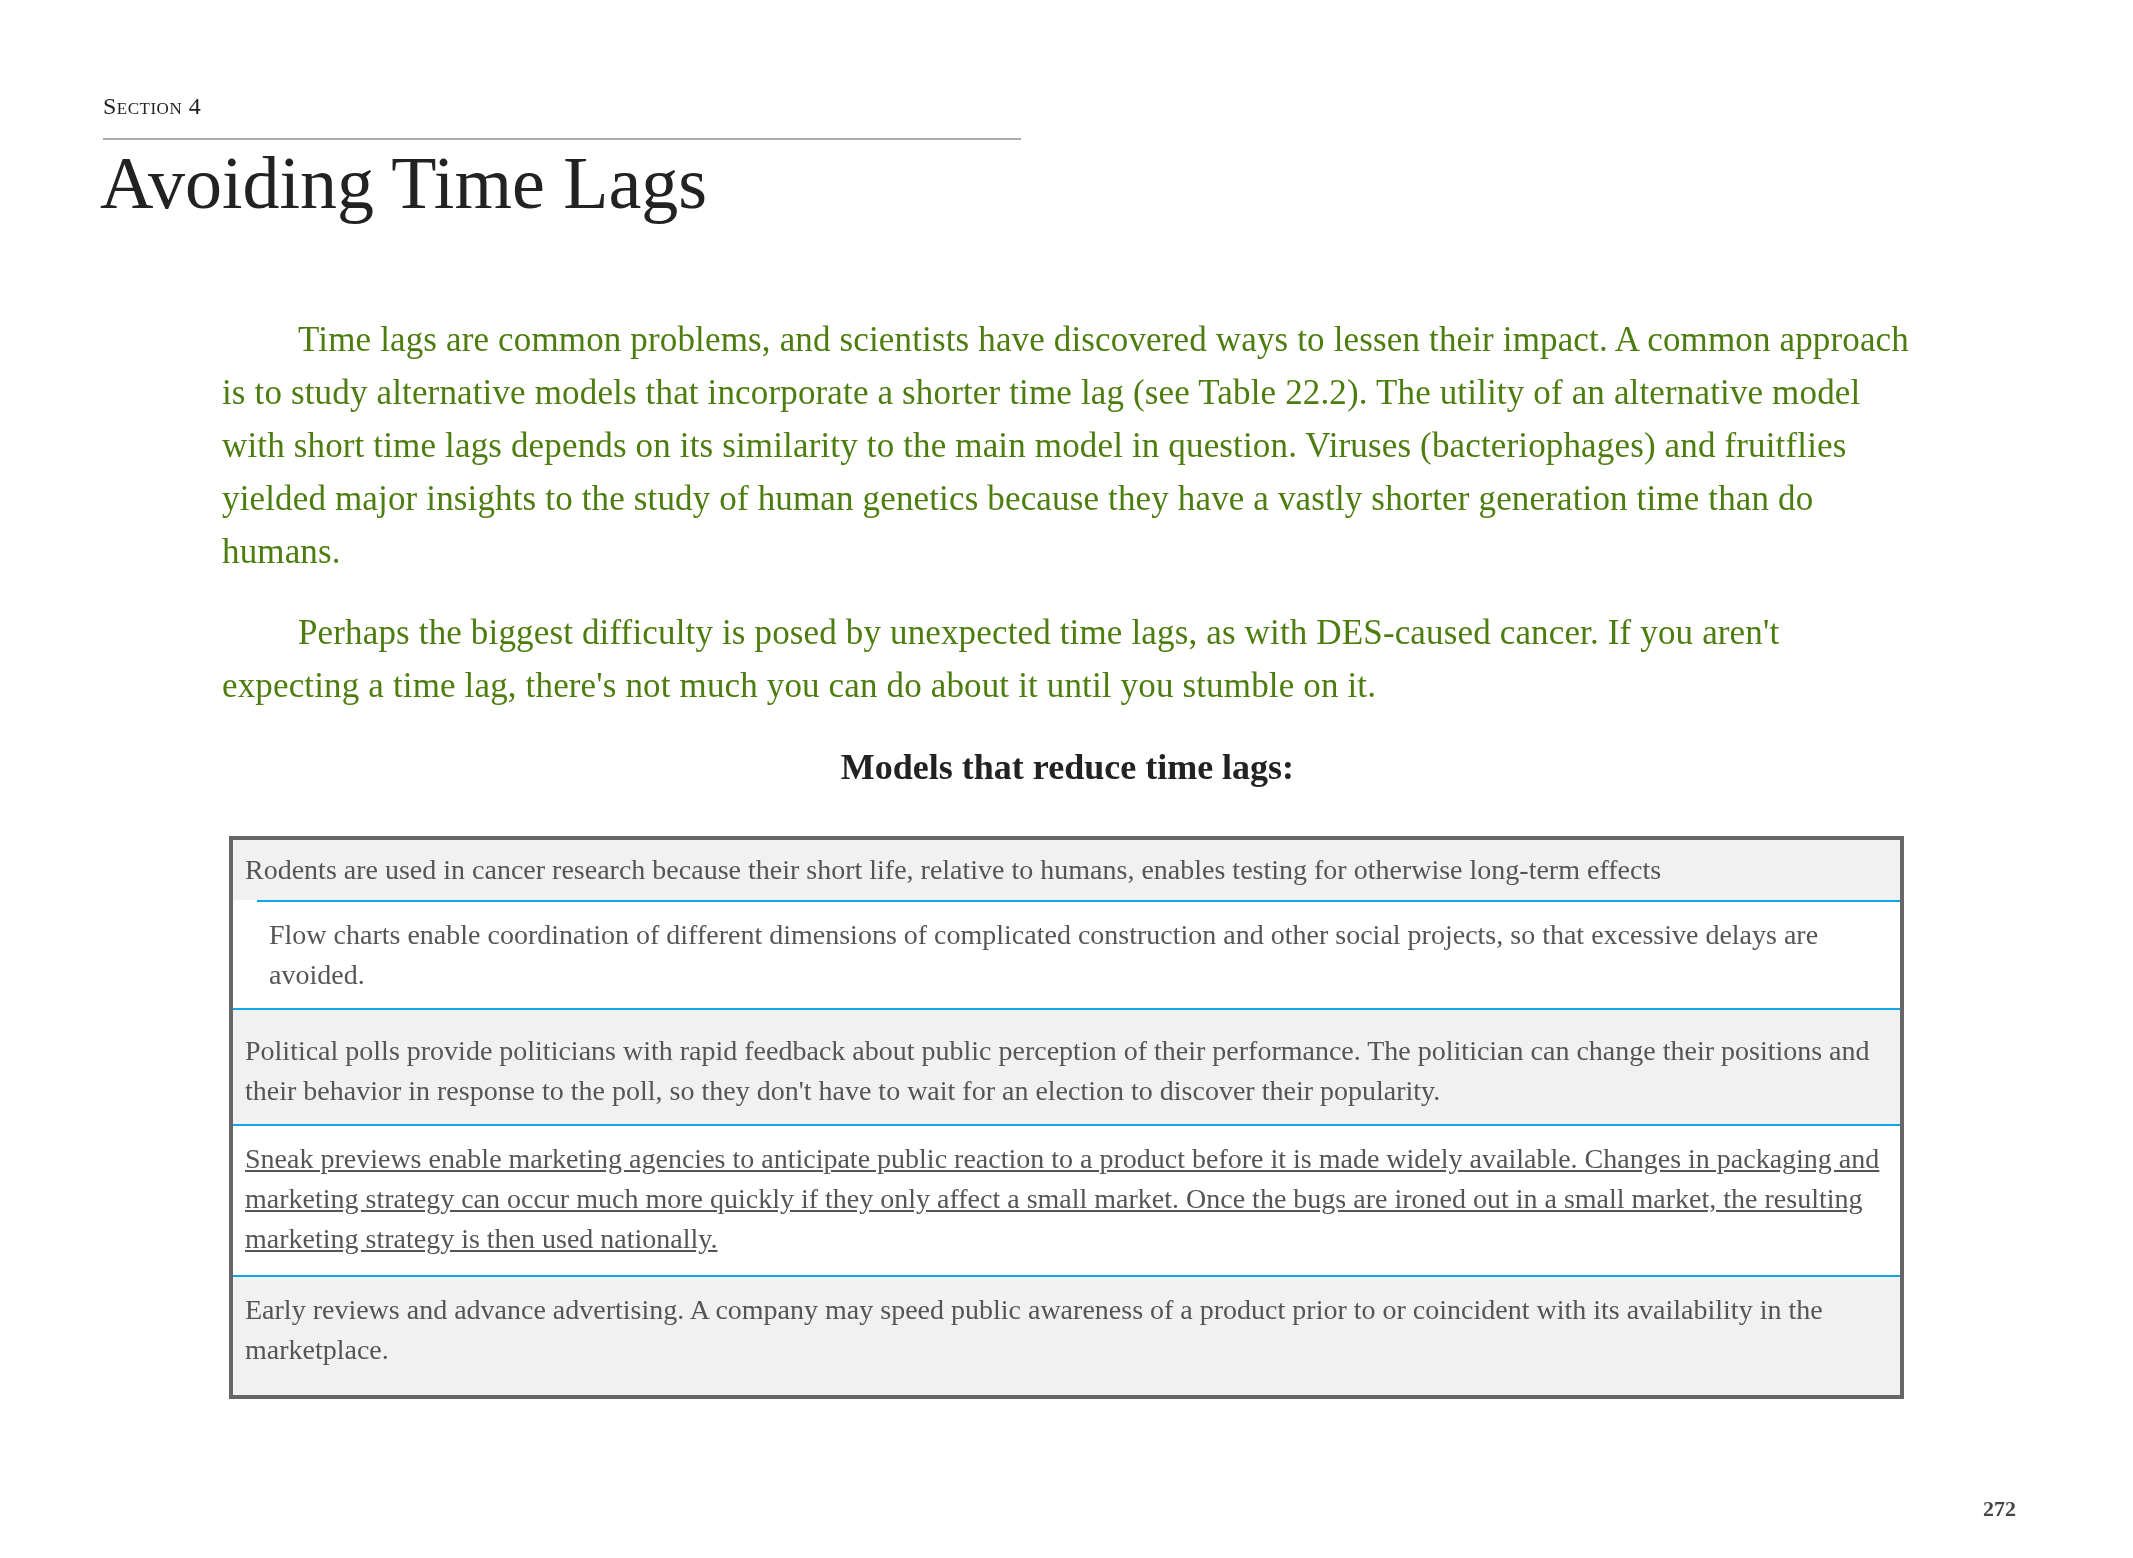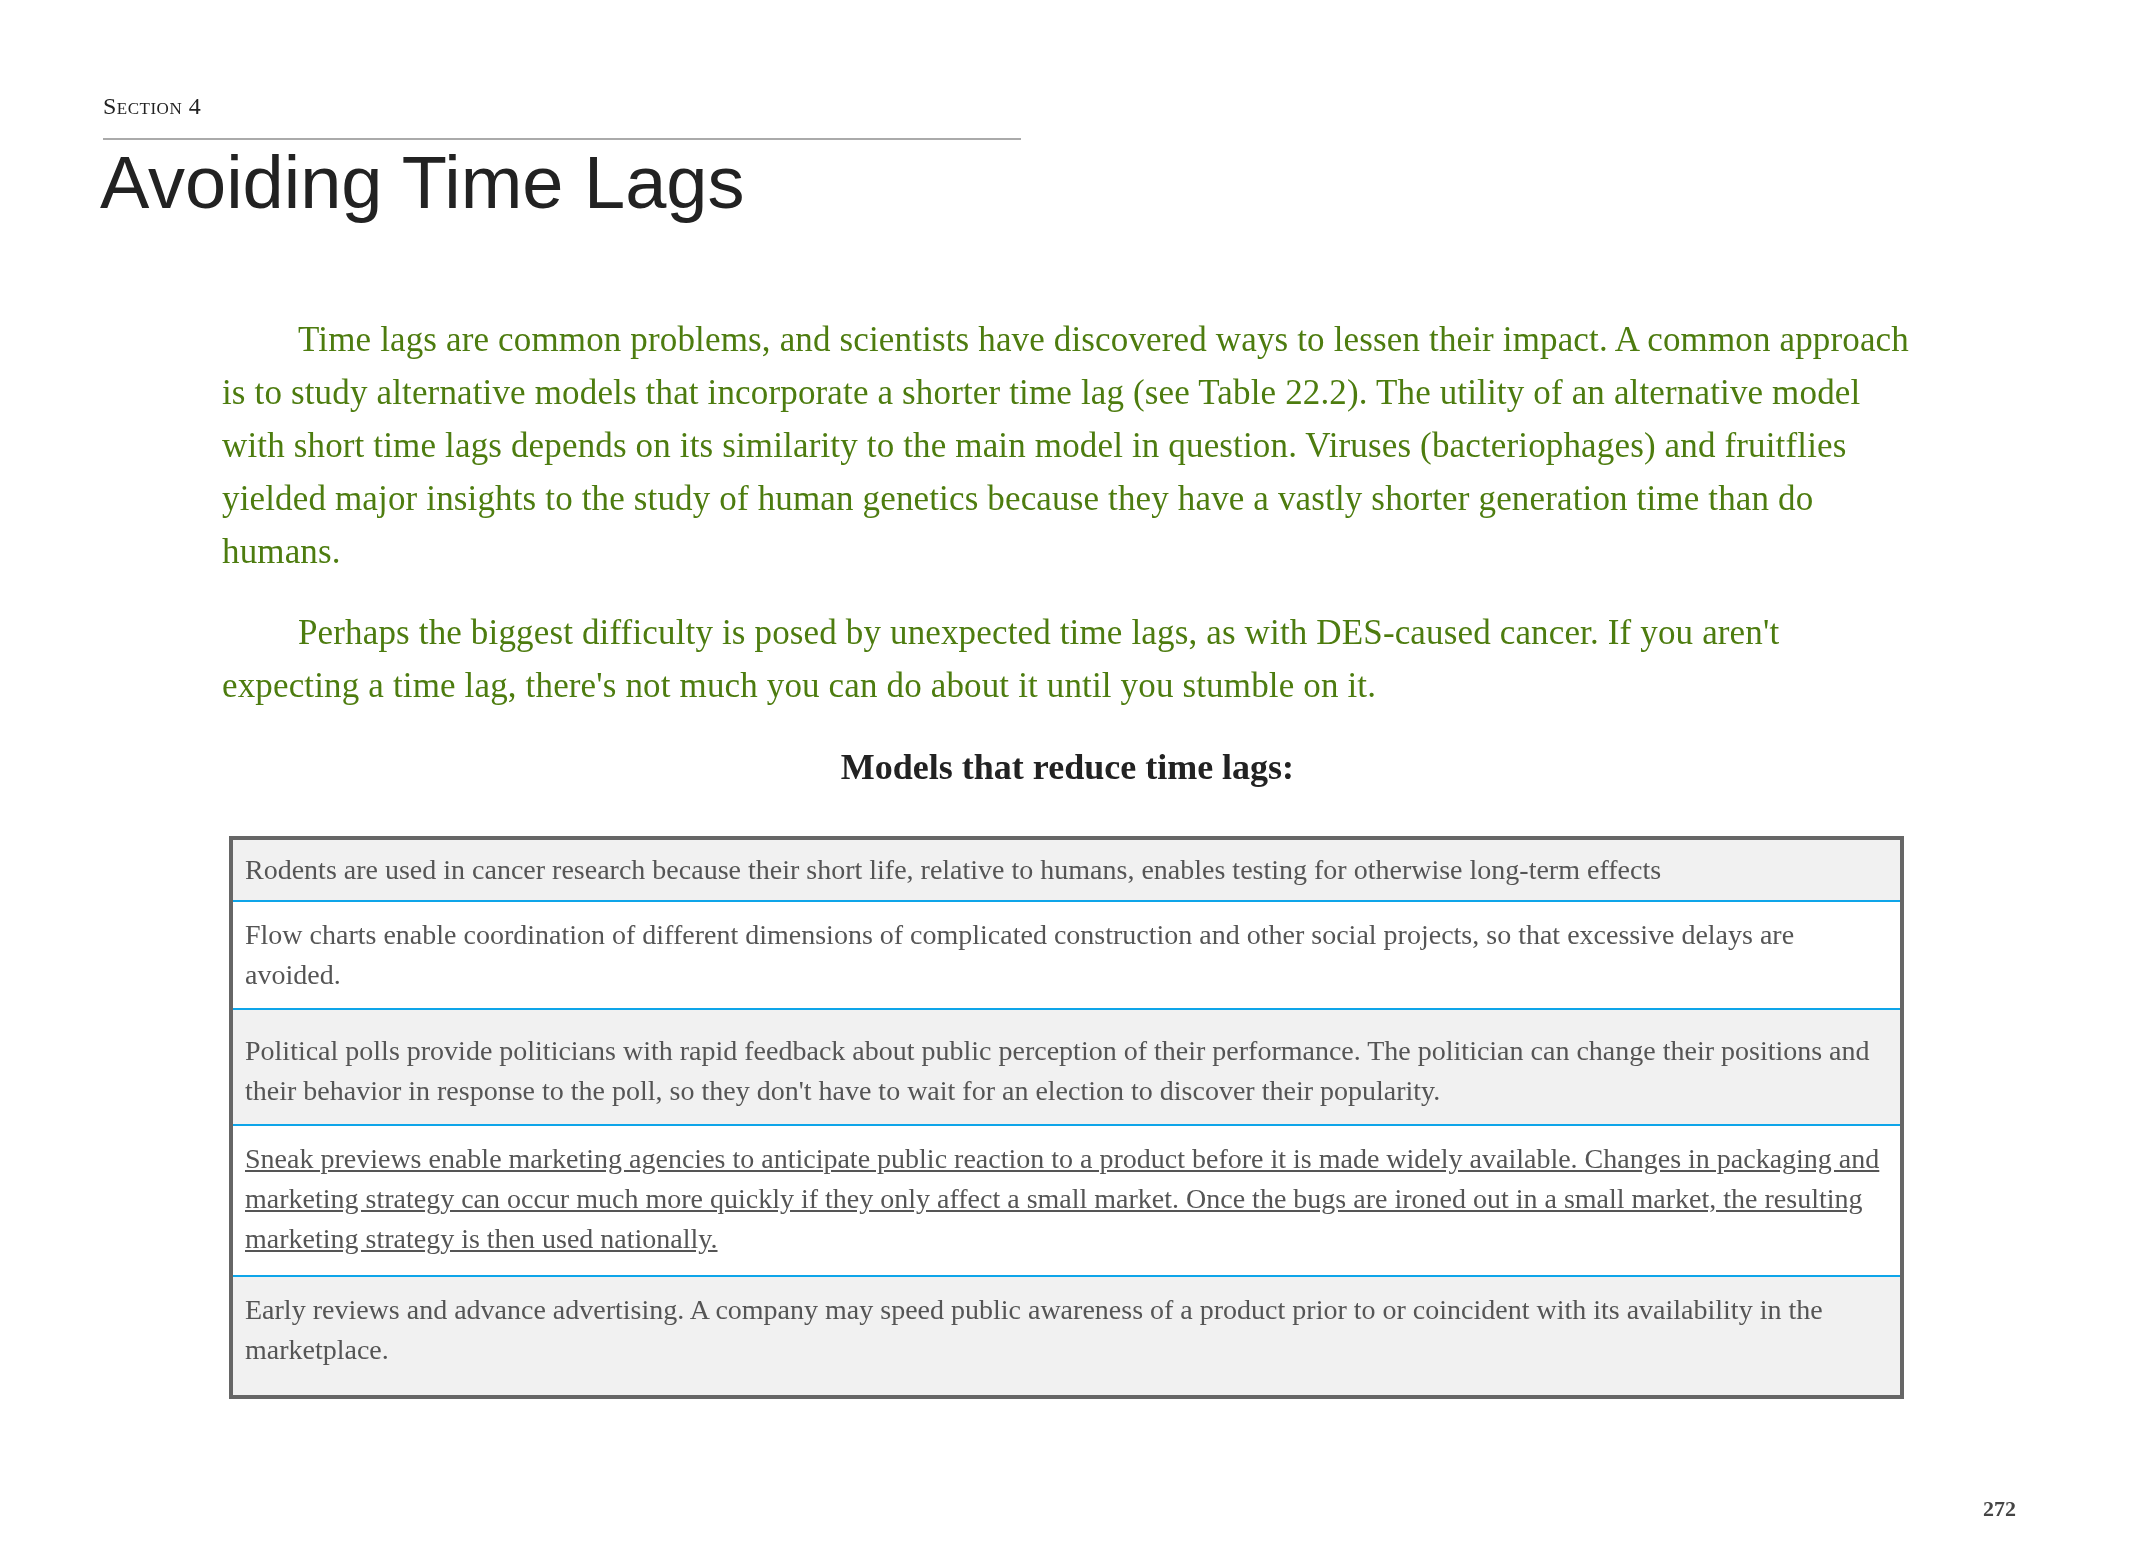--- a/index.html
+++ b/index.html
@@ -36,21 +36,21 @@
   }
   .chapter-title {
     position: absolute;
     left: 100px;
     top: 138px;
     margin: 0;
     font-size: 74px;
     line-height: 90px;
     font-weight: normal;
     color: #222;
-    font-family: Liberation Sans, sans-serif;
+    font-family: Liberation Serif, serif;
   }
   .para {
     margin: 0;
     font-size: 35px;
     line-height: 53px;
     text-indent: 76px;
     color: #4d7c0f;
     font-family: "Liberation Serif", "DejaVu Serif", serif;
     letter-spacing: 0.15px;
   }
@@ -82,21 +82,21 @@
   .model-row {
     padding: 10px 12px 10px 12px;
     font-size: 28px;
     line-height: 40px;
     color: #555555;
     border-top: 2px solid #0ea5e9;
     font-family: "Liberation Serif", "DejaVu Serif", serif;
   }
   .model-row:first-child { border-top: none; }
   .model-row.alt { background: #f1f1f1; }
-  .model-row.r3 { padding-top: 13px; padding-bottom: 13px; }
+  .model-row.r3 { padding-top: 13px; padding-bottom: 13px; margin-left: 24px; }
   .model-row.r4 { padding-top: 21px; padding-bottom: 13px; }
   .model-row.r5 { padding-top: 13px; padding-bottom: 16px; text-decoration: underline; }
   .model-row.r6 { padding-top: 13px; padding-bottom: 25px; }
   .page-number {
     position: absolute;
     left: 1983px;
     top: 1496px;
     font-size: 22px;
     line-height: 26px;
     font-weight: bold;

